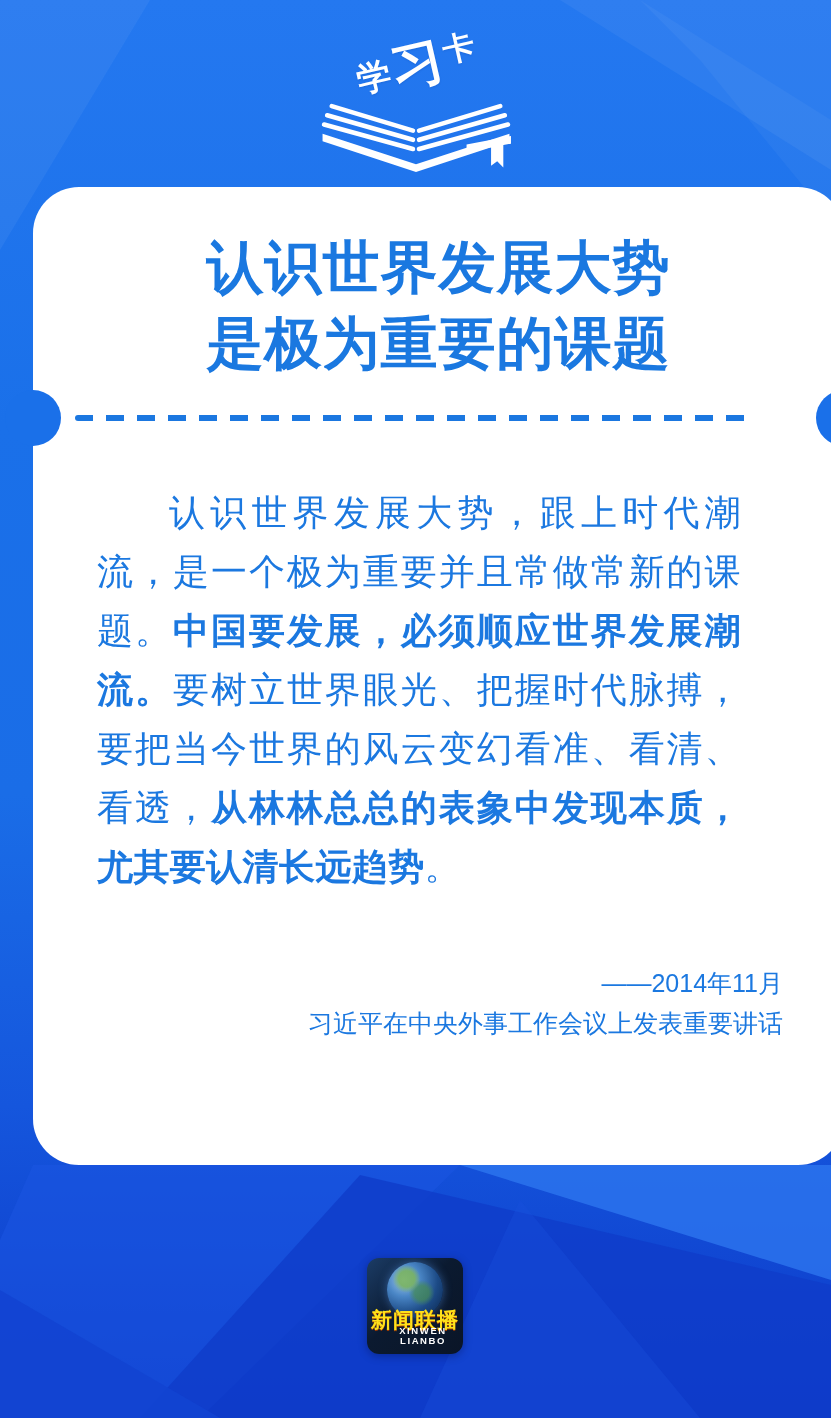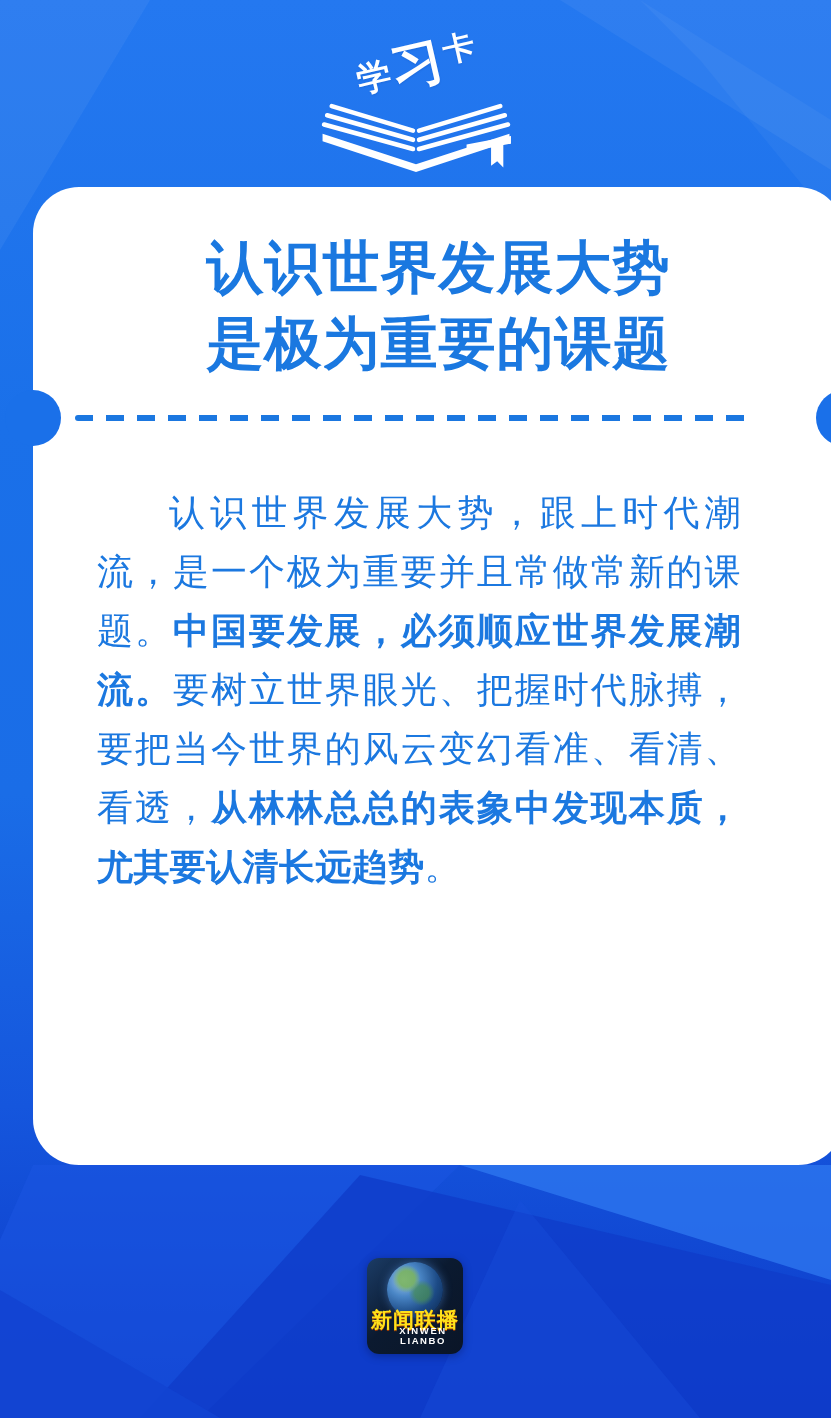--- a/index.html
+++ b/index.html
@@ -142,20 +142,24 @@
       <div>认识世界发展大势</div>
       <div>是极为重要的课题</div>
     </div>
 
     <div class="notch left"></div>
     <div class="notch right"></div>
     <div class="divider"></div>
 
     <div class="card-body"><span>认识世界发展大势，跟上时代潮流，是一个极为重要并且常做常新的课题。</span><span class="b">中国要发展，必须顺应世界发展潮流。</span><span>要树立世界眼光、把握时代脉搏，要把当今世界的风云变幻看准、看清、看透，</span><span class="b">从林林总总的表象中发现本质，尤其要认清长远趋势</span><span>。</span></div>
 
+    <div class="attribution">
+      <div>——2014年11月</div>
+      <div>习近平在中央外事工作会议上发表重要讲话</div>
+    </div>
   </div>
 
   <div class="app-icon">
     <div class="earth"></div>
     <div class="app-cn">新闻联播</div>
     <div class="app-en">XINWEN LIANBO</div>
   </div>
 
 </div>
 

